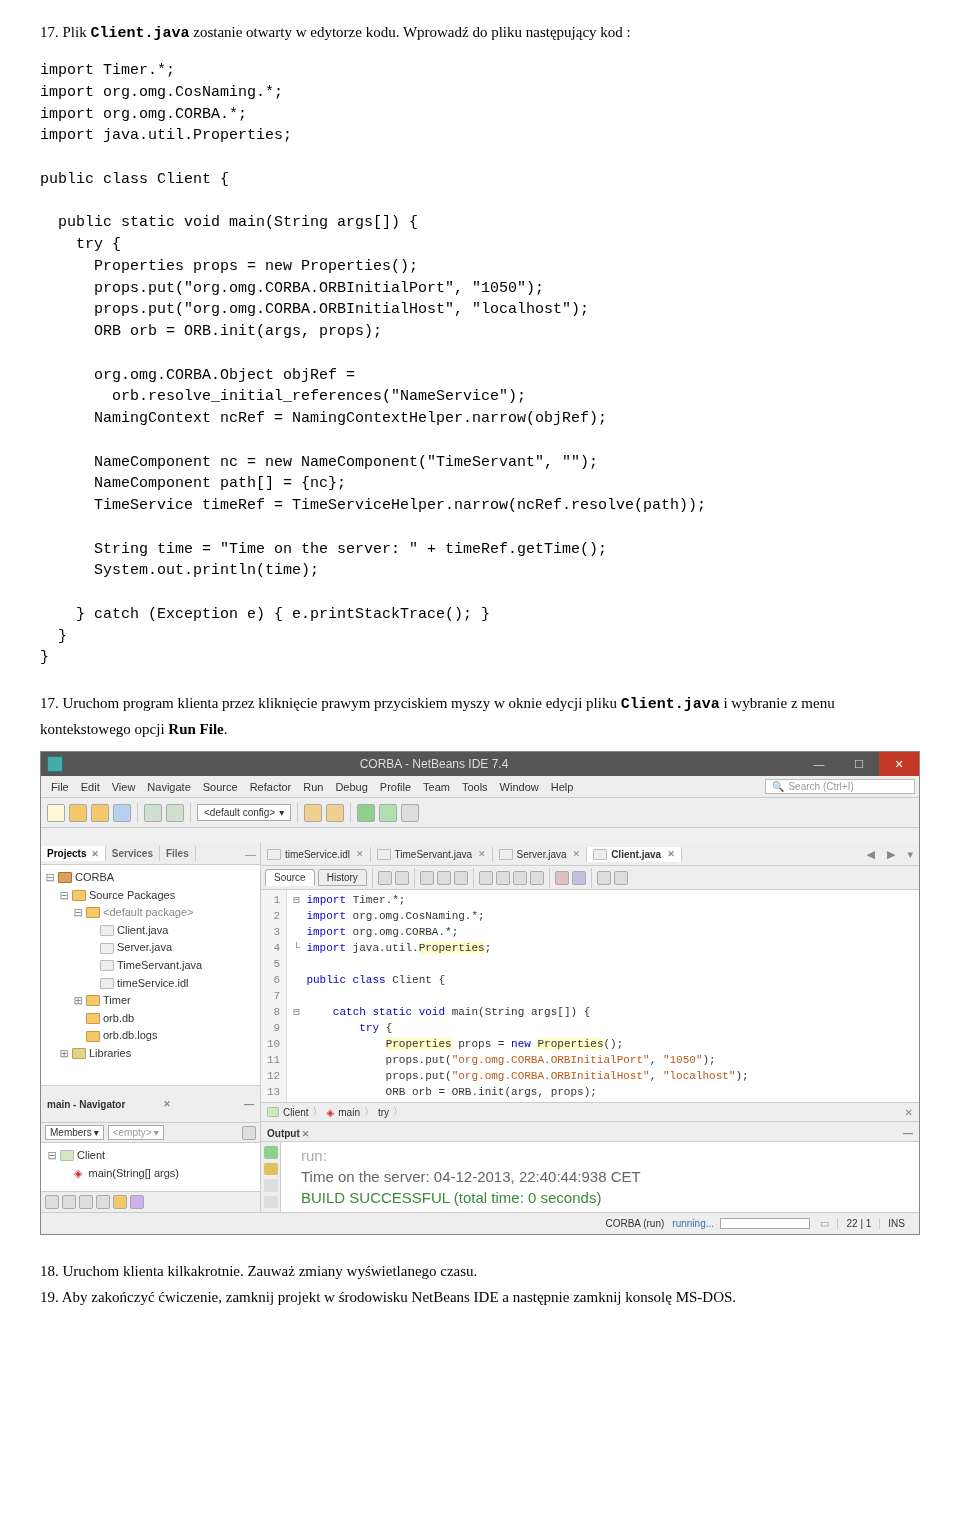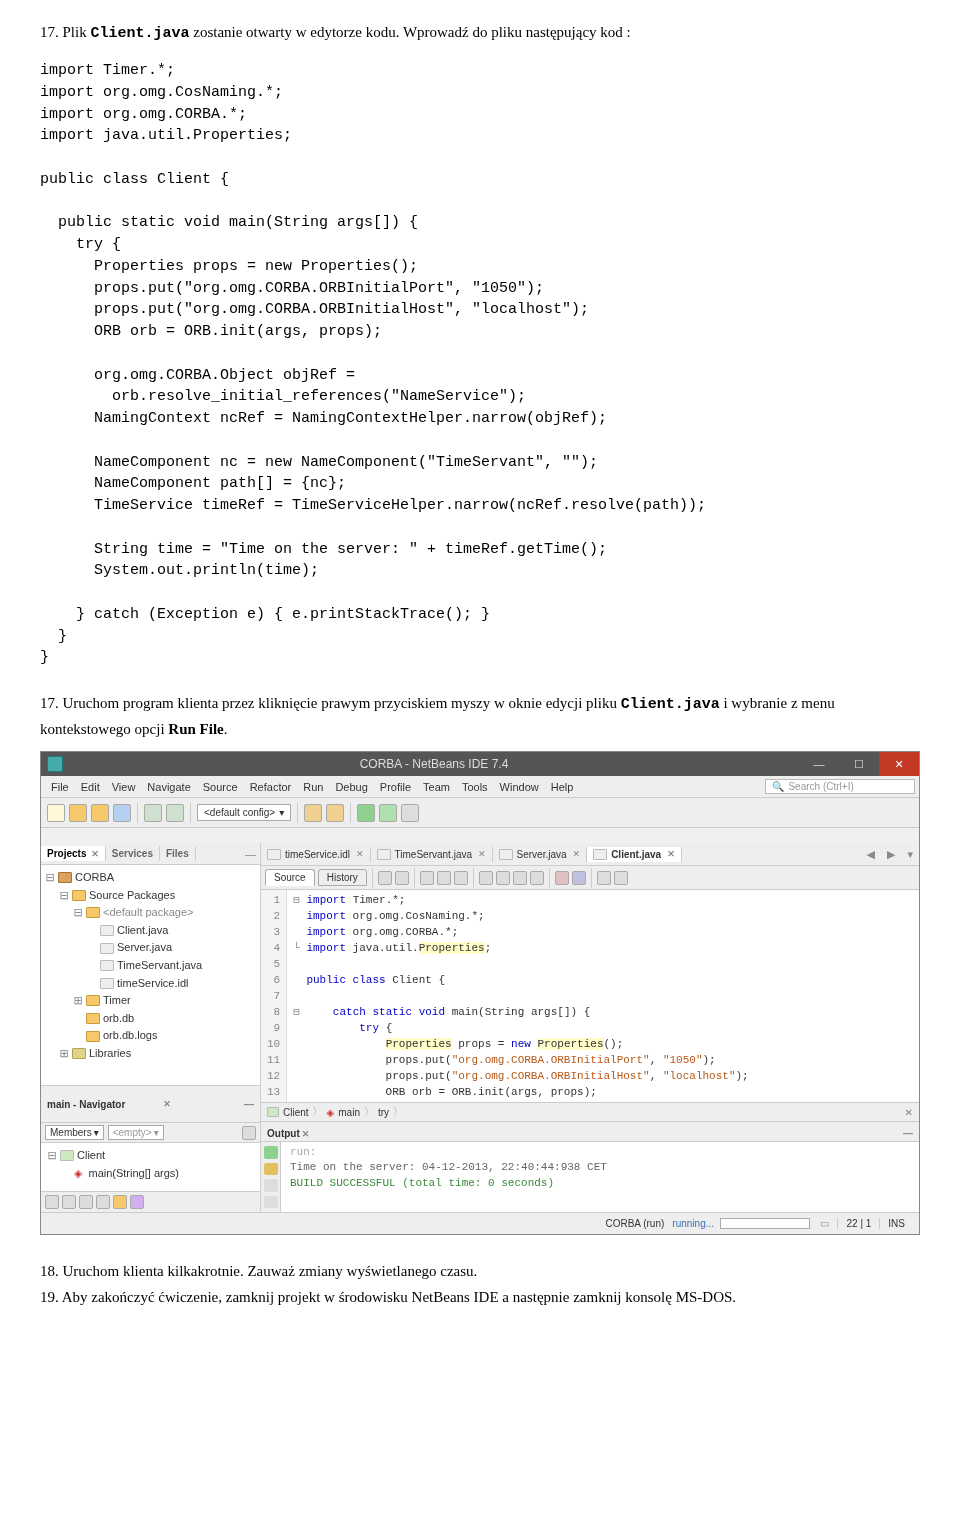--- a/index.html
+++ b/index.html
@@ -127,21 +127,21 @@
   .kw { color: #0000c0; }
   .str { color: #b7591a; }
   .hl { background: #fffcc8; }
   .breadcrumb { background: #eee; border-top: 1px solid #ccc; border-bottom: 1px solid #ccc; padding: 2px 6px; display: flex; align-items: center; gap: 4px; font-size: 10px; height: 20px; }
   .bc-chevron { color: #888; }
   .output-header { background: #eee; border-bottom: 1px solid #ccc; padding: 2px 6px; font-weight: bold; font-size: 10px; display: flex; align-items: flex-end; height: 20px; }
   .output-tabs { background: #eee; border-bottom: 1px solid #ccc; display: flex; align-items: center; height: 22px; }
   .output-sidebar { width: 20px; background: #eee; border-right: 1px solid #ccc; display: flex; flex-direction: column; align-items: center; gap: 4px; padding: 4px 0; }
   .out-icon { width: 14px; height: 14px; border-radius: 2px; }
   .output-area { display: flex; background: #fff; height: 70px; }
-  .output-text { padding: 3px 9px; font-family: Liberation Mono, monospace; font-size: 11px; line-height: 1.4; color: #666; flex: 1; }
+  .output-text { padding: 3px 20px; font-family: Liberation Sans, sans-serif; font-size: 15px; line-height: 1.4; color: #666; flex: 1; }
   .output-text .gray { color: #aaa; }
   .output-text .green { color: #3a8a3a; }
   .output-tab { padding: 2px 8px; border-right: 1px solid #ccc; font-size: 10px; }
   .output-tab.active { background: #fff; border-top: 2px solid #999; }
   .ide-statusbar { background: #eee; border-top: 1px solid #ccc; display: flex; align-items: center; height: 22px; padding: 0 6px; font-size: 10px; }
   .status-label { padding: 0 8px; }
   .statusprog { border: 1px solid #aaa; width: 90px; height: 11px; background: #fff; margin-left: 6px; }
   .running { color: #3a71b7; }
   .footer-text { margin-top: 7px; line-height: 1.6; }
 </style>

